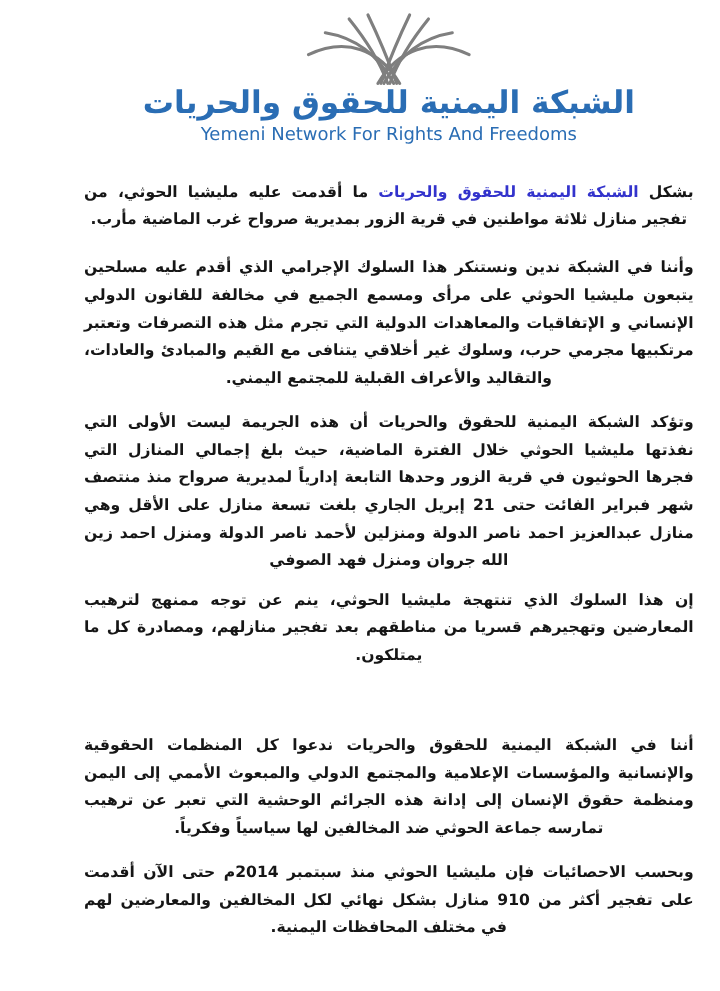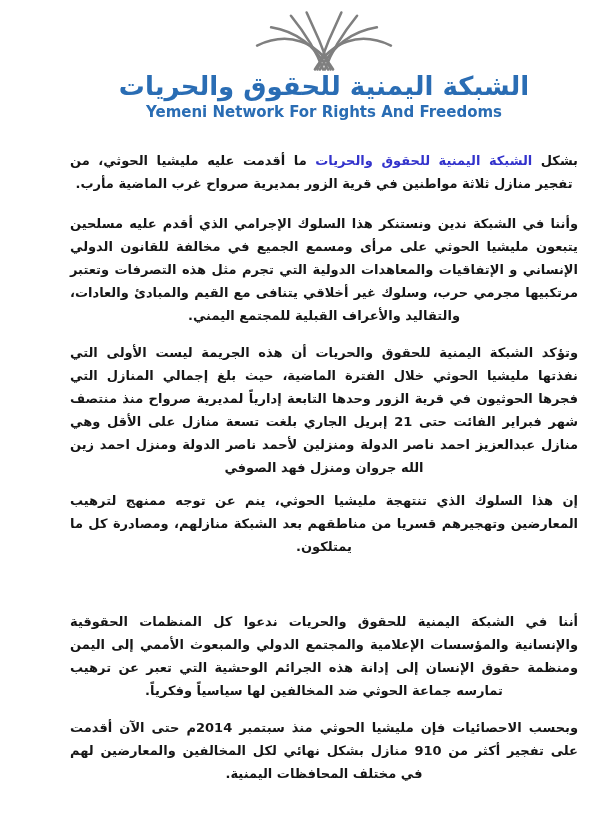--- a/index.html
+++ b/index.html
@@ -11,21 +11,21 @@
   .page{width:552px;height:826px;position:relative;background:#ffffff;}
 
   
   .logo{padding-top:10px;text-align:center;}
   .logo-mark{display:block;margin:0 auto;width:170px;height:62px;}
   .logo-ar{
     color:#2a6db4;font-weight:bold;font-size:26px;line-height:1.15;
     letter-spacing:0px;direction:rtl;
   }
   .logo-en{
-    color:#2a6db4;font-weight:bold;font-size:15px;line-height:1.2;
+    color:#2a6db4;font-weight:normal;font-size:15px;line-height:1.2;
     direction:ltr;margin-top:1px;
   }
 
   
   .doc{
     padding:0 22px;direction:rtl;
     font-size:13px;font-weight:bold;line-height:23px;
   }
   .doc p{
     margin:0;text-align:justify;text-align-last:center;
@@ -67,20 +67,20 @@
 
   <div class="doc">
 
     <p class="p1"><span>بشكل </span><span class="org-link">الشبكة اليمنية للحقوق والحريات</span><span> ما أقدمت عليه مليشيا الحوثي، من تفجير منازل ثلاثة مواطنين في قرية الزور بمديرية صرواح غرب الماضية مأرب.</span></p>
 
 
     <p class="p3">وأننا في الشبكة ندين ونستنكر هذا السلوك الإجرامي الذي أقدم عليه مسلحين يتبعون مليشيا الحوثي على مرأى ومسمع الجميع في مخالفة للقانون الدولي الإنساني و الإتفاقيات والمعاهدات الدولية التي تجرم مثل هذه التصرفات وتعتبر مرتكبيها مجرمي حرب، وسلوك غير أخلاقي يتنافى مع القيم والمبادئ والعادات، والتقاليد والأعراف القبلية للمجتمع اليمني.</p>
 
     <p class="p4">وتؤكد الشبكة اليمنية للحقوق والحريات أن هذه الجريمة ليست الأولى التي نفذتها مليشيا الحوثي خلال الفترة الماضية، حيث بلغ إجمالي المنازل التي فجرها الحوثيون في قرية الزور وحدها التابعة إدارياً لمديرية صرواح منذ منتصف شهر فبراير الفائت حتى 21 إبريل الجاري بلغت تسعة منازل على الأقل وهي منازل عبدالعزيز احمد ناصر الدولة ومنزلين لأحمد ناصر الدولة ومنزل احمد زين الله جروان ومنزل فهد الصوفي</p>
 
-    <p class="p5">إن هذا السلوك الذي تنتهجة مليشيا الحوثي، ينم عن توجه ممنهج لترهيب المعارضين وتهجيرهم قسريا من مناطقهم بعد الشبكة منازلهم، ومصادرة كل ما يمتلكون.</p>
+    <p class="p5">إن هذا السلوك الذي تنتهجة مليشيا الحوثي، ينم عن توجه ممنهج لترهيب المعارضين وتهجيرهم قسريا من مناطقهم بعد تفجير منازلهم، ومصادرة كل ما يمتلكون.</p>
 
     <p class="p6">أننا في الشبكة اليمنية للحقوق والحريات ندعوا كل المنظمات الحقوقية والإنسانية والمؤسسات الإعلامية والمجتمع الدولي والمبعوث الأممي إلى اليمن ومنظمة حقوق الإنسان إلى إدانة هذه الجرائم الوحشية التي تعبر عن ترهيب تمارسه جماعة الحوثي ضد المخالفين لها سياسياً وفكرياً.</p>
 
     <p class="p7">وبحسب الاحصائيات فإن مليشيا الحوثي منذ سبتمبر 2014م حتى الآن أقدمت على تفجير أكثر من 910 منازل بشكل نهائي لكل المخالفين والمعارضين لهم في مختلف المحافظات اليمنية.</p>
   </div>
 
 </div>
 
 </body></html>

